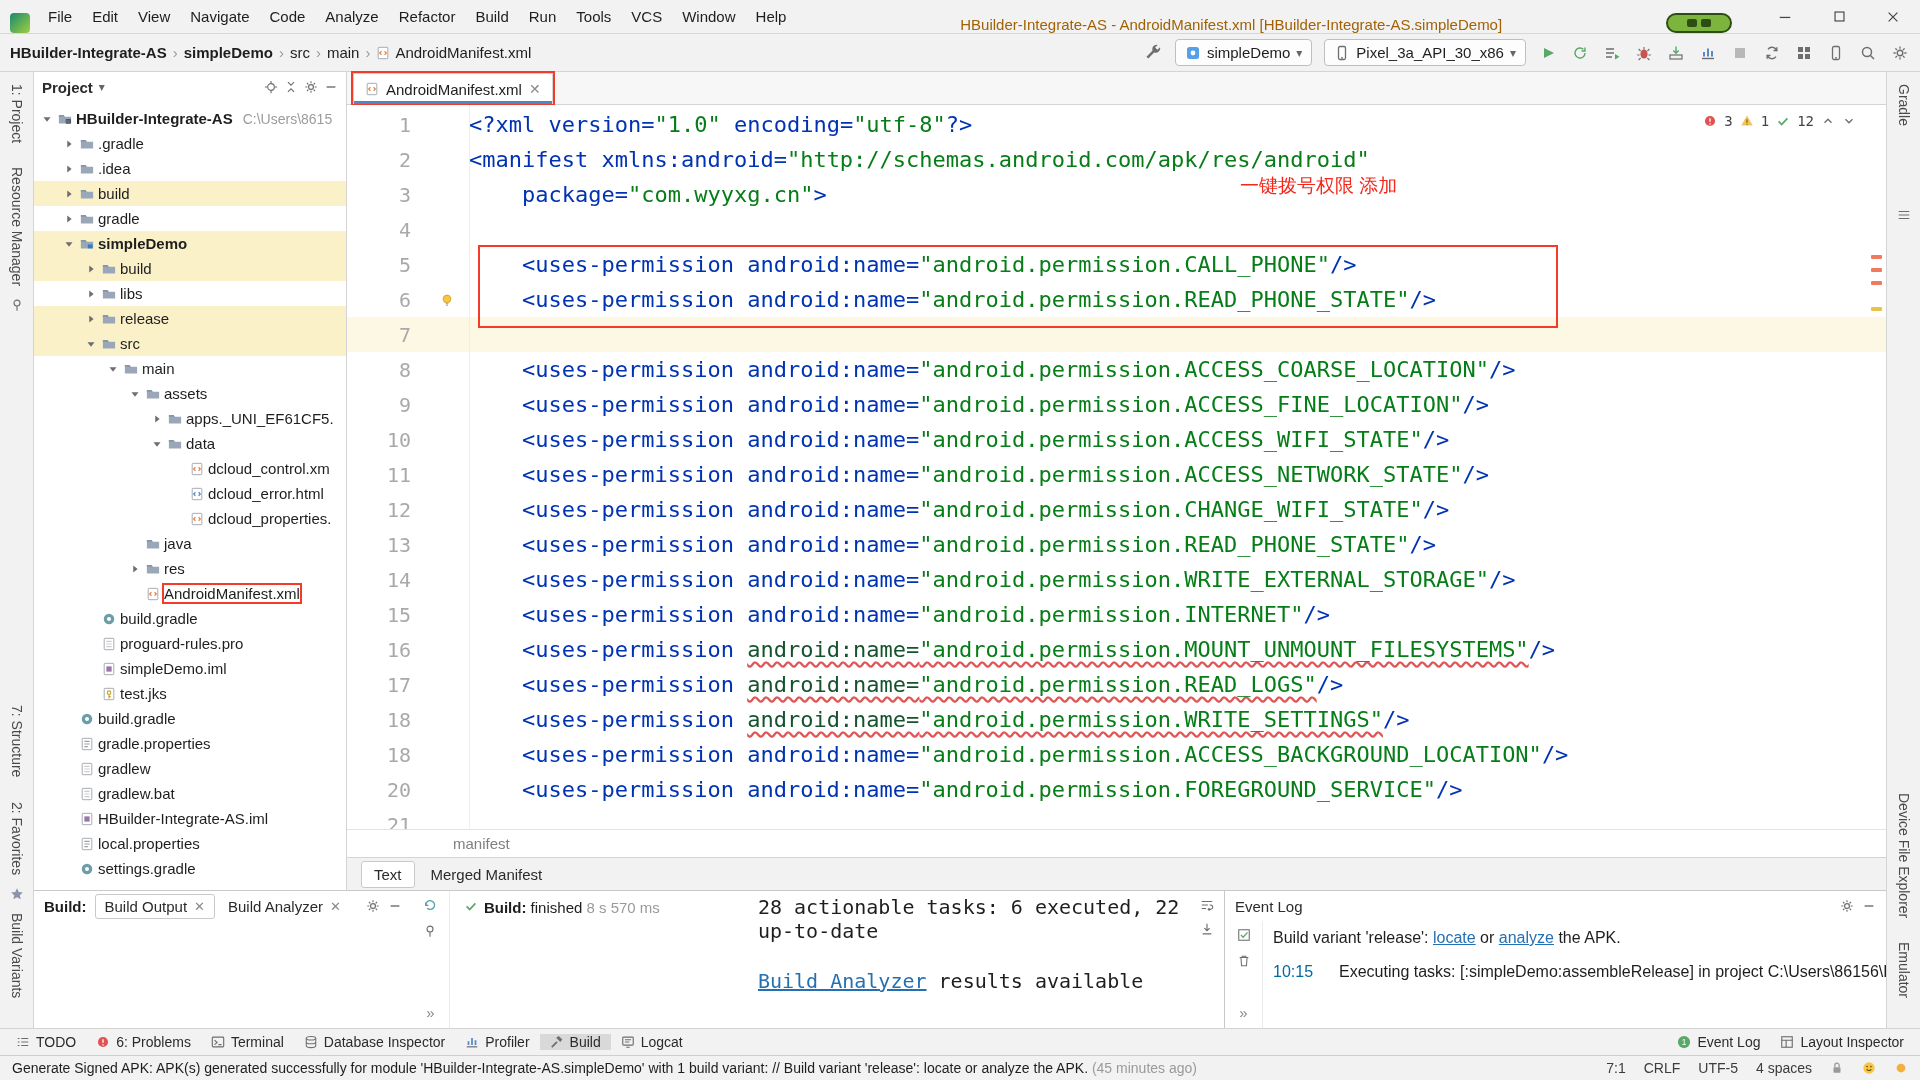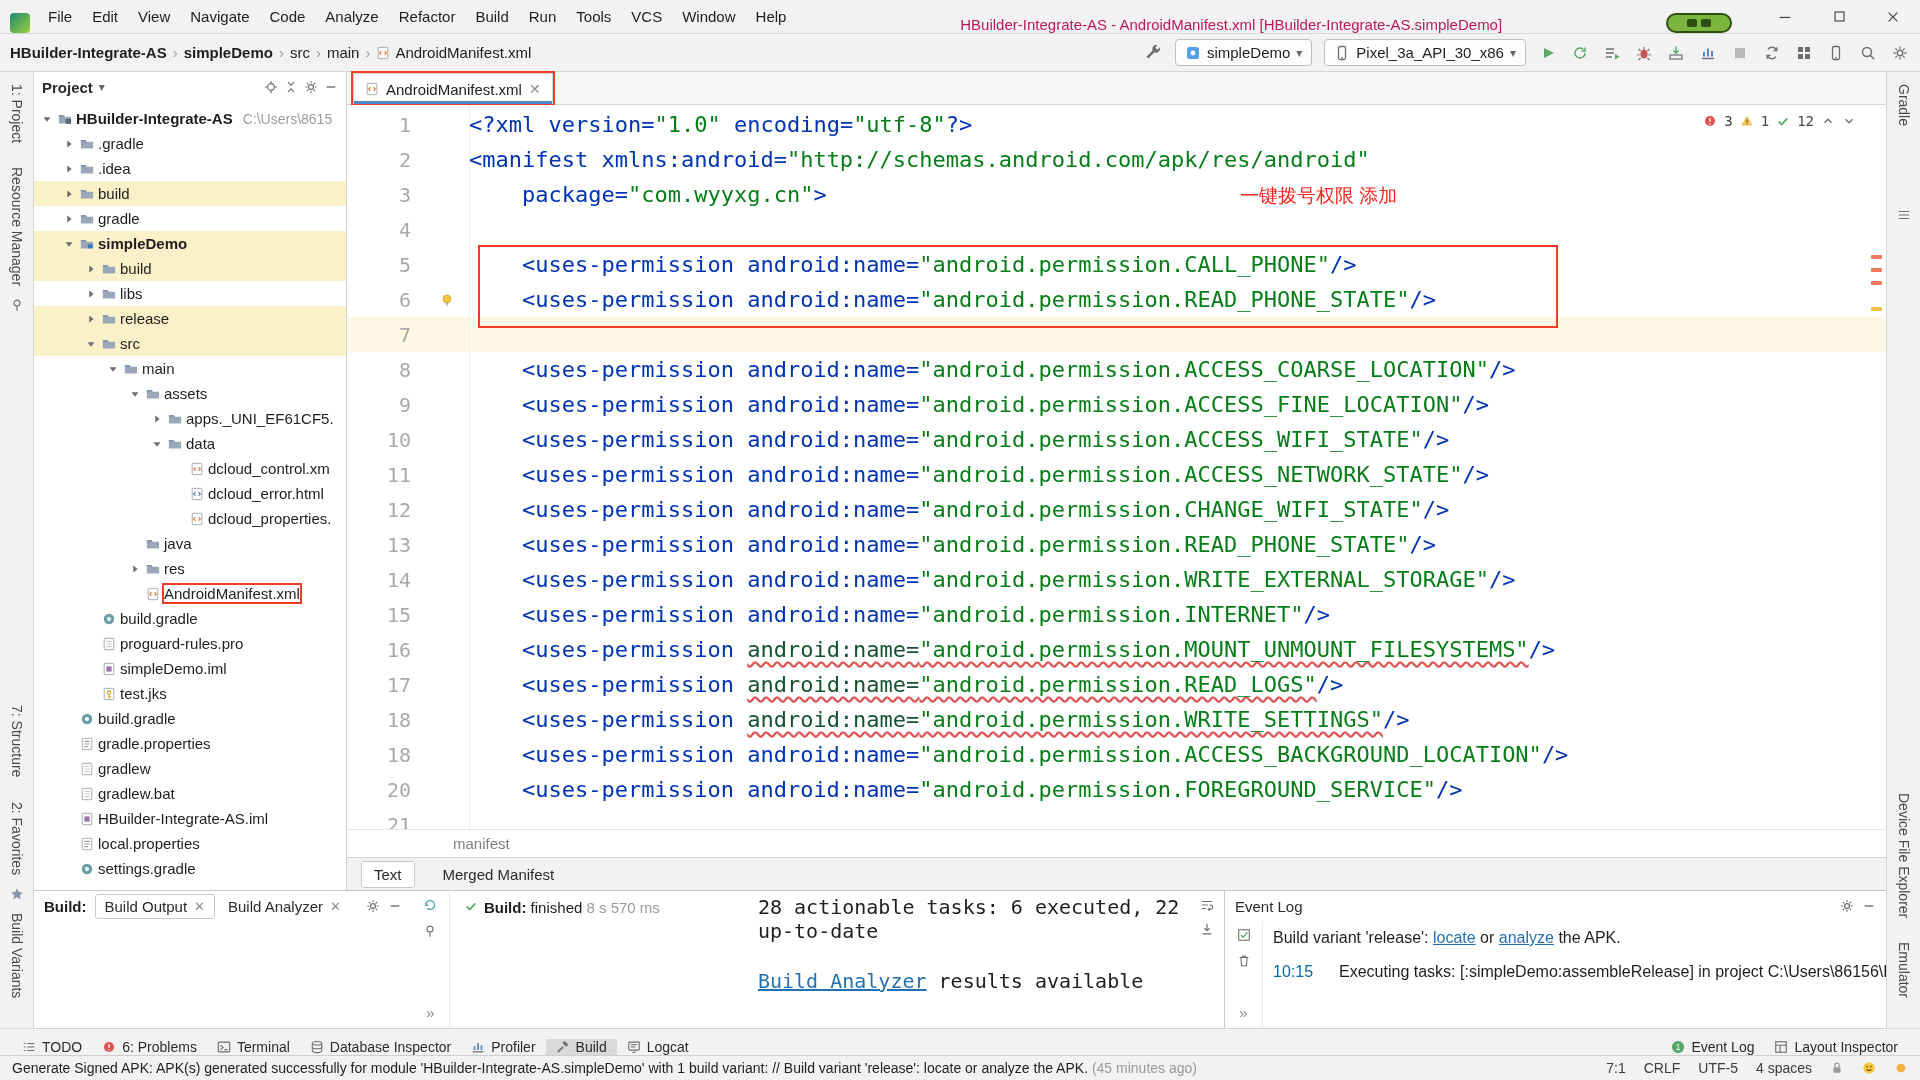--- a/index.html
+++ b/index.html
@@ -7,21 +7,21 @@
 body{font-family:"Liberation Sans",sans-serif;font-size:15px;color:#1e1e1e;background:#e8e8e8}
 .app{display:flex;flex-direction:column;width:1920px;height:1080px;background:#fff}
 .ic{display:inline-flex;width:16px;height:16px;vertical-align:middle;flex:none}
 .ic svg{width:100%;height:100%}
 .ic.sm{width:14px;height:14px}
 
 .titlebar{height:34px;background:#f2f2f2;display:flex;align-items:flex-end;border-bottom:1px solid #d7d7d7;position:relative;flex:none}
 .app-icon{width:20px;height:20px;margin:0 8px 0 10px;border-radius:4px;background:linear-gradient(135deg,#1a8a6e,#9fcf3f);flex:none}
 .menus{display:flex;flex:none}
 .menu-item{padding:0 10px;line-height:33px;cursor:default;color:#1e1e1e}
-.win-title{flex:1;text-align:center;color:#be185d;white-space:nowrap;overflow:hidden}
+.win-title{flex:1;text-align:center;color:#a16207;white-space:nowrap;overflow:hidden}
 .screen-widget{width:66px;height:20px;border-radius:10px;background:#7cb53e;border:2px solid #2d4d12;margin-right:26px;display:flex;align-items:center;justify-content:center;gap:4px;flex:none}
 .screen-widget i{display:block;width:10px;height:8px;background:#2d4d12;border-radius:2px}
 .win-controls{display:flex;flex:none;height:100%}
 .win-btn{width:54px;display:flex;align-items:center;justify-content:center;color:#444}
 
 .navbar{height:38px;background:#f2f2f2;border-bottom:1px solid #d4d4d4;display:flex;align-items:center;padding:0 10px;flex:none}
 .crumbs{display:flex;align-items:center;gap:6px;white-space:nowrap}
 .crumb{display:inline-flex;align-items:center;gap:5px;color:#1e1e1e}
 .crumb.b{font-weight:bold}
 .crumb-sep{color:#9a9a9a}
@@ -66,21 +66,21 @@
 .ct{white-space:pre;font-size:22px}
 .t{color:#0033b3}.s{color:#067d17}.p{color:#000}
 .tu{color:#14532d;text-decoration:underline wavy #e05555;text-underline-offset:4px}
 .su{color:#067d17;text-decoration:underline wavy #e05555;text-underline-offset:4px}
 .redbox{position:absolute;border:2px solid #f43b2a;pointer-events:none}
 .annotation{position:absolute;color:#f4271c;font-size:19px;font-family:"Liberation Sans",sans-serif;white-space:nowrap}
 .inspections{position:absolute;top:6px;right:26px;display:flex;align-items:center;gap:7px;font-size:14px;color:#444;background:rgba(255,255,255,.85);padding:2px 4px}
 .stripe-marks{position:absolute;top:0;right:3px;width:12px;height:100%}
 .smark{position:absolute;left:0;width:11px;height:4px;border-radius:1px}
 .crumb2{height:28px;border-top:1px solid #e3e3e3;display:flex;align-items:center;padding-left:106px;color:#808080;background:#fff;flex:none}
-.btabs{height:33px;background:#f2f2f2;border-top:1px solid #d4d4d4;display:flex;align-items:center;gap:16px;padding-left:14px;flex:none}
+.btabs{height:33px;background:#f2f2f2;border-top:1px solid #d4d4d4;display:flex;align-items:center;gap:4px;padding-left:14px;flex:none}
 .btab{padding:4px 12px;color:#2b2b2b}
 .btab.active{background:#fff;border:1px solid #c9c9c9;border-radius:3px}
 
 .bottom-panels{height:138px;display:flex;border-top:1px solid #c9c9c9;background:#fff;flex:none}
 .build-panel{width:1191px;border-right:1px solid #c9c9c9;display:flex;flex-direction:row;flex:none}
 .bp-header{height:30px;display:flex;align-items:center;gap:8px;padding:0 10px;flex:none}
 .bp-label{font-weight:bold}
 .ptab{display:flex;align-items:center;gap:7px;padding:3px 9px;color:#2b2b2b}
 .ptab.active{background:#fff;border:1px solid #c9c9c9;border-radius:3px}
 .ptab .close{color:#8a8a8a;font-size:13px}
@@ -95,21 +95,21 @@
 .link{color:#2470b3;text-decoration:underline;cursor:pointer}
 .bp-cicons{width:34px;display:flex;flex-direction:column;align-items:center;gap:10px;padding-top:7px;flex:none}
 .event-log{flex:1;display:flex;flex-direction:column;min-width:0}
 .el-header{height:30px;display:flex;align-items:center;gap:8px;padding:0 10px;flex:none}
 .el-title{color:#2b2b2b}
 .el-content{flex:1;display:flex;min-height:0}
 .el-lines{flex:1;padding:8px 6px 0 10px;font-size:16px;overflow:hidden;white-space:nowrap}
 .el-line2{margin-top:16px;display:flex;gap:26px}
 .el-time{color:#0369a1}
 
-.twbar{height:27px;background:#f2f2f2;border-top:1px solid #d4d4d4;display:flex;align-items:flex-end;padding:0 12px;font-size:14px;flex:none}
+.twbar{height:27px;background:#f2f2f2;border-top:1px solid #d4d4d4;display:flex;align-items:center;padding:0 6px;font-size:14px;flex:none}
 .twitem{display:flex;align-items:center;gap:6px;padding:0 10px;color:#2b2b2b;cursor:pointer}
 .twitem.active{background:#d9d9d9}
 .tw-sp{flex:1}
 
 .statusbar{height:25px;background:#f2f2f2;border-top:1px solid #cfcfcf;display:flex;align-items:center;padding:0 12px;gap:18px;font-size:14px;flex:none}
 .sb-msg{flex:1;white-space:nowrap;overflow:hidden;color:#1e1e1e}
 .sb-time{color:#9a9a9a}
 .sb-right{display:flex;align-items:center;gap:18px;color:#3c3c3c;flex:none}
 .sb-right span{cursor:pointer}
 </style>
@@ -862,21 +862,21 @@
                   <span class="fold"></span>
                   <span class="ct"><span class="p">    </span><span class="t">&lt;uses-permission android:name=</span><span class="s">"android.permission.FOREGROUND_SERVICE"</span><span class="t">/&gt;</span></span>
                 </div>
                 <div class="cl ">
                   <span class="ln">21</span>
                   <span class="fold"></span>
                   <span class="ct"></span>
                 </div>
               </div>
             <div class="redbox" style="left:131px;top:140px;width:1080px;height:83px"></div>
-            <div class="annotation" style="left:893px;top:78px">一键拨号权限 添加</div>
+            <div class="annotation" style="left:893px;top:68px">一键拨号权限 添加</div>
             <div class="inspections">
               <span class="ic sm" id="ic-err">
                   <svg viewBox="0 0 16 16">
                     <circle cx="8" cy="8" r="5.8" fill="#e35252"></circle>
                     <path d="M8 4.8v4M8 10.6v1.4" stroke="#fff" stroke-width="1.5"></path>
                   </svg>
                 </span>
                 <span>3</span>
               <span class="ic sm" id="ic-warn">
                   <svg viewBox="0 0 16 16">

